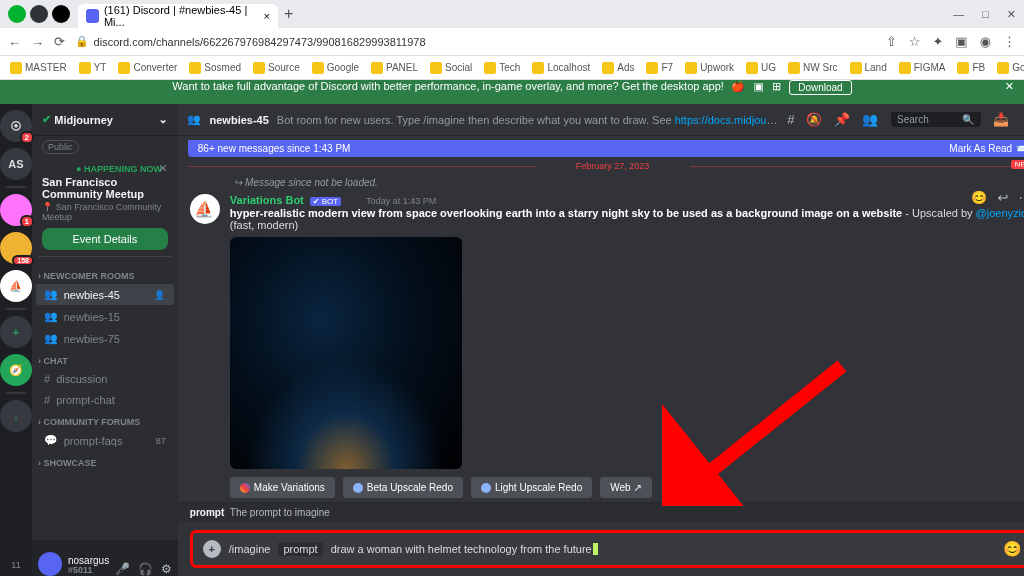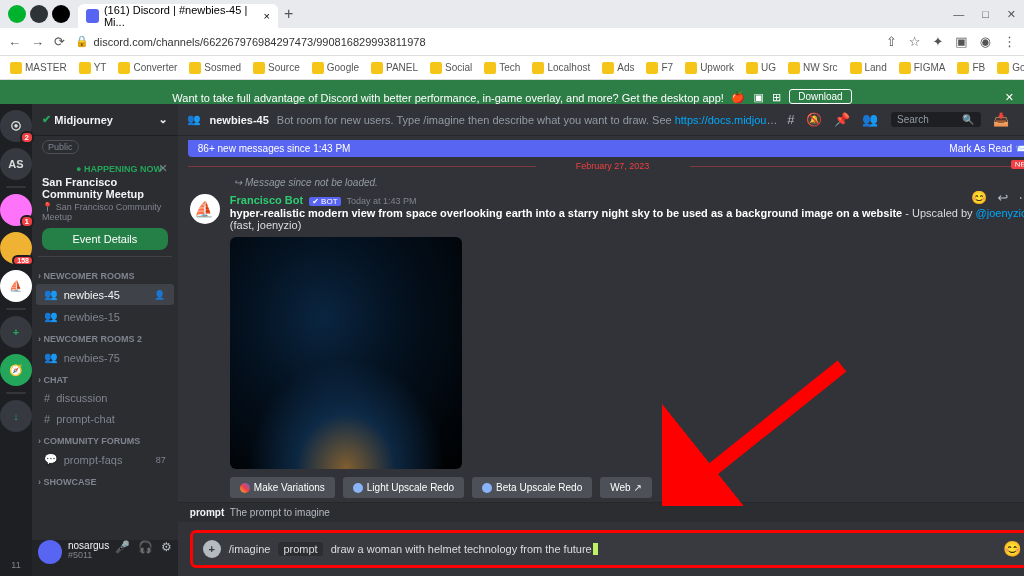--- a/index.html
+++ b/index.html
@@ -13,21 +13,21 @@
 .navbar { height:28px; background:#fff; display:flex; align-items:center; padding:0 8px; gap:10px; border-bottom:1px solid #ddd; }
 .navbtn { color:#555; font-size:13px; }
 .url { flex:1; font-size:11px; color:#333; display:flex; align-items:center; gap:5px; }
 .lock { color:#777; }
 .navicons { display:flex; gap:12px; color:#555; font-size:13px; }
 .bookmarks { height:24px; background:#fff; display:flex; align-items:center; padding:0 6px; gap:4px; font-size:10px; color:#555; border-bottom:1px solid #ddd; overflow:hidden; }
 .bm { display:flex; align-items:center; gap:3px; padding:0 4px; white-space:nowrap; }
 .bm-icon { width:12px; height:12px; background:#f5c518; border-radius:2px; }
 
 
-.promo { height:24px; background:#2d7d46; color:#fff; font-size:11px; display:flex; align-items:flex-end; justify-content:center; gap:8px; position:relative; }
+.promo { height:24px; background:#2d7d46; color:#fff; font-size:11px; display:flex; align-items:flex-start; justify-content:center; gap:8px; position:relative; }
 .promo-btn { background:transparent; border:1px solid #fff; color:#fff; padding:1px 8px; border-radius:3px; font-size:10px; }
 .promo-close { position:absolute; right:10px; cursor:pointer; }
 
 
 .discord { height:472px; display:flex; background:#2b2d31; }
 .serverbar { width:46px; background:#1e1f22; display:flex; flex-direction:column; align-items:center; padding-top:6px; gap:6px; position:relative; }
 .srv { width:32px; height:32px; border-radius:16px; background:#36393f; color:#dcddde; display:flex; align-items:center; justify-content:center; font-size:11px; font-weight:600; position:relative; }
 .srv.home { background:#36393f; }
 .srv.green { background:#23a55a; color:#fff; }
 .srv.pink { background:#ff73fa; }
@@ -45,24 +45,24 @@
 .ev-now { color:#23a55a; font-size:9px; font-weight:700;margin-left:34px; }
 .ev-title { color:#f2f3f5; font-size:11px; font-weight:600; margin:2px 0; }
 .ev-sub { color:#80848e; font-size:9px; }
 .ev-btn { background:#248046; color:#fff; text-align:center; padding:5px; border-radius:8px; font-size:11px; margin-top:6px; }
 .ev-close { position:absolute; top:4px; right:4px; color:#80848e; }
 
 .ch-cat { padding:6px 6px 2px; font-size:9px; font-weight:700; color:#80848e; text-transform:uppercase; }
 .ch-item { padding:4px 8px; margin:1px 4px; border-radius:3px; display:flex; align-items:center; gap:6px; color:#80848e; }
 .ch-item.sel { background:#404249; color:#f2f3f5; }
 .ch-num { margin-left:auto; font-size:9px; }
-.user-panel { margin-top:auto; height:36px; background:#232428; display:flex; align-items:flex-start; padding:0 6px; gap:6px; }
+.user-panel { margin-top:auto; height:36px; background:#232428; display:flex; align-items:flex-end; padding:0 6px; gap:6px; }
 .user-av { width:24px; height:24px; border-radius:12px; background:#5865F2; }
 .user-info { font-size:10px; color:#f2f3f5; line-height:1.1; }
-.user-info .tag { color:#80848e; font-size:9px; }
+.user-info .tag { color:#80848e; font-size:9px;font-weight:bold; }
 .user-icons { margin-left:auto; display:flex; gap:8px; color:#b5bac1; font-size:12px; }
 
 .main { flex:1; background:#313338; display:flex; flex-direction:column; position:relative; }
 .top { height:32px; border-bottom:1px solid #26272b; display:flex; align-items:center; padding:0 10px; gap:8px; font-size:11px; color:#949ba4; }
 .top .chname { color:#f2f3f5; font-weight:600; }
 .top .desc { flex:1; overflow:hidden; white-space:nowrap; text-overflow:ellipsis; }
 .top .desc a { color:#00a8fc; }
 .top-icons { display:flex; gap:12px; color:#b5bac1; font-size:13px; align-items:center; }
 .search { background:#1e1f22; border-radius:3px; padding:2px 6px; font-size:10px; color:#949ba4; width:90px; display:flex; align-items:center; justify-content:space-between; }
 
@@ -76,21 +76,21 @@
 
 .sysmsg { color:#949ba4; font-size:10px; padding:2px 56px; font-style:italic; }
 .msg-icons { position:absolute; right:16px; display:flex; gap:10px; color:#b5bac1; font-size:13px; }
 
 .msg { padding:4px 12px; display:flex; gap:10px; position:relative; }
 .msg-av { width:30px; height:30px; border-radius:15px; background:#fff; flex-shrink:0; display:flex; align-items:center; justify-content:center; }
 .msg-body { flex:1; font-size:11px; }
 .msg-head { display:flex; gap:6px; align-items:baseline; }
 .msg-author { color:#2ecc71; font-weight:600; }
 .msg-bot { background:#5865F2; color:#fff; font-size:8px; padding:0 3px; border-radius:2px; }
-.msg-time { color:#80848e; font-size:9px; }
+.msg-time { color:#80848e; font-size:9px;margin-left:19px; }
 .msg-text { color:#dcddde; margin-top:1px; }
 .msg-text strong { color:#fff; }
 .msg-text a { color:#00a8fc; }
 .msg-img { width:232px; height:232px; border-radius:6px; background:radial-gradient(ellipse at 40% 35%, #0a2540 0%, #04111f 40%, #000 100%); margin-top:6px; position:relative; overflow:hidden; }
 .msg-img::after { content:""; position:absolute; bottom:0; left:0; right:0; height:130px; background:radial-gradient(ellipse at 50% 100%, rgba(255,180,80,.5) 0%, rgba(20,60,100,.6) 30%, transparent 60%); border-radius:50% 50% 0 0 / 100% 100% 0 0; }
 .msg-btns { display:flex; gap:8px; margin-top:8px; }
 .mbtn { background:#4e5058; color:#fff; font-size:10px; padding:5px 10px; border-radius:3px; display:flex; align-items:center; gap:4px; }
 .mbtn-icon { width:10px; height:10px; border-radius:5px; background:#89b4fa; }
 
 .hint { background:#2b2d31; padding:4px 12px; font-size:10px; color:#b5bac1; border-top:1px solid #26272b; }
@@ -210,21 +210,20 @@
         <div class="ch-cat">› NEWCOMER ROOMS</div>
         <div class="ch-item sel">
           <span>👥</span>
           <span>newbies-45</span>
           <span class="ch-num">👤</span>
         </div>
         <div class="ch-item">
           <span>👥</span>
           <span>newbies-15</span>
         </div>
-        <div class="ch-cat">› NEWCOMER ROOMS 2</div>
         <div class="ch-item">
           <span>👥</span>
           <span>newbies-75</span>
         </div>
         <div class="ch-cat">› CHAT</div>
         <div class="ch-item">
           <span>#</span>
           <span>discussion</span>
         </div>
         <div class="ch-item">
@@ -283,32 +282,32 @@
         <span>😊</span>
           <span>↩</span>
           <span>⋯</span>
       </div>
     </div>
 
     <div class="msg">
       <div class="msg-av">⛵</div>
       <div class="msg-body">
         <div class="msg-head">
-          <span class="msg-author">Francisco Bot</span>
+          <span class="msg-author">Variations Bot</span>
           <span class="msg-bot">✔ BOT</span>
           <span class="msg-time">Today at 1:43 PM</span>
         </div>
         <div class="msg-text">
-          <strong>hyper-realistic modern view from space overlooking earth into a starry night sky to be used as a background image on a website</strong><span> - Upscaled by </span><a>@joenyzio</a><br><span>(fast, joenyzio)</span>
+          <strong>hyper-realistic modern view from space overlooking earth into a starry night sky to be used as a background image on a website</strong><span> - Upscaled by </span><a>@joenyzio</a><br><span>(fast, modern)</span>
         </div>
         <div class="msg-img"></div>
         <div class="msg-btns" id="mbtns">
             <div class="mbtn"><span class="mbtn-icon" style="background:linear-gradient(45deg,#f0b232,#f23f43,#5865F2)"></span>Make Variations</div>
+            <div class="mbtn"><span class="mbtn-icon"></span>Beta Upscale Redo</div>
             <div class="mbtn"><span class="mbtn-icon"></span>Light Upscale Redo</div>
-            <div class="mbtn"><span class="mbtn-icon"></span>Beta Upscale Redo</div>
             <div class="mbtn">Web ↗</div>
           </div>
       </div>
     </div>
 
     <svg class="arrow" width="200" height="150">
       <defs>
           <marker id="ah" markerWidth="12" markerHeight="12" refX="2" refY="6" orient="auto">
             <polygon points="0,0 12,6 0,12" fill="#ff0000"></polygon>
           </marker>

